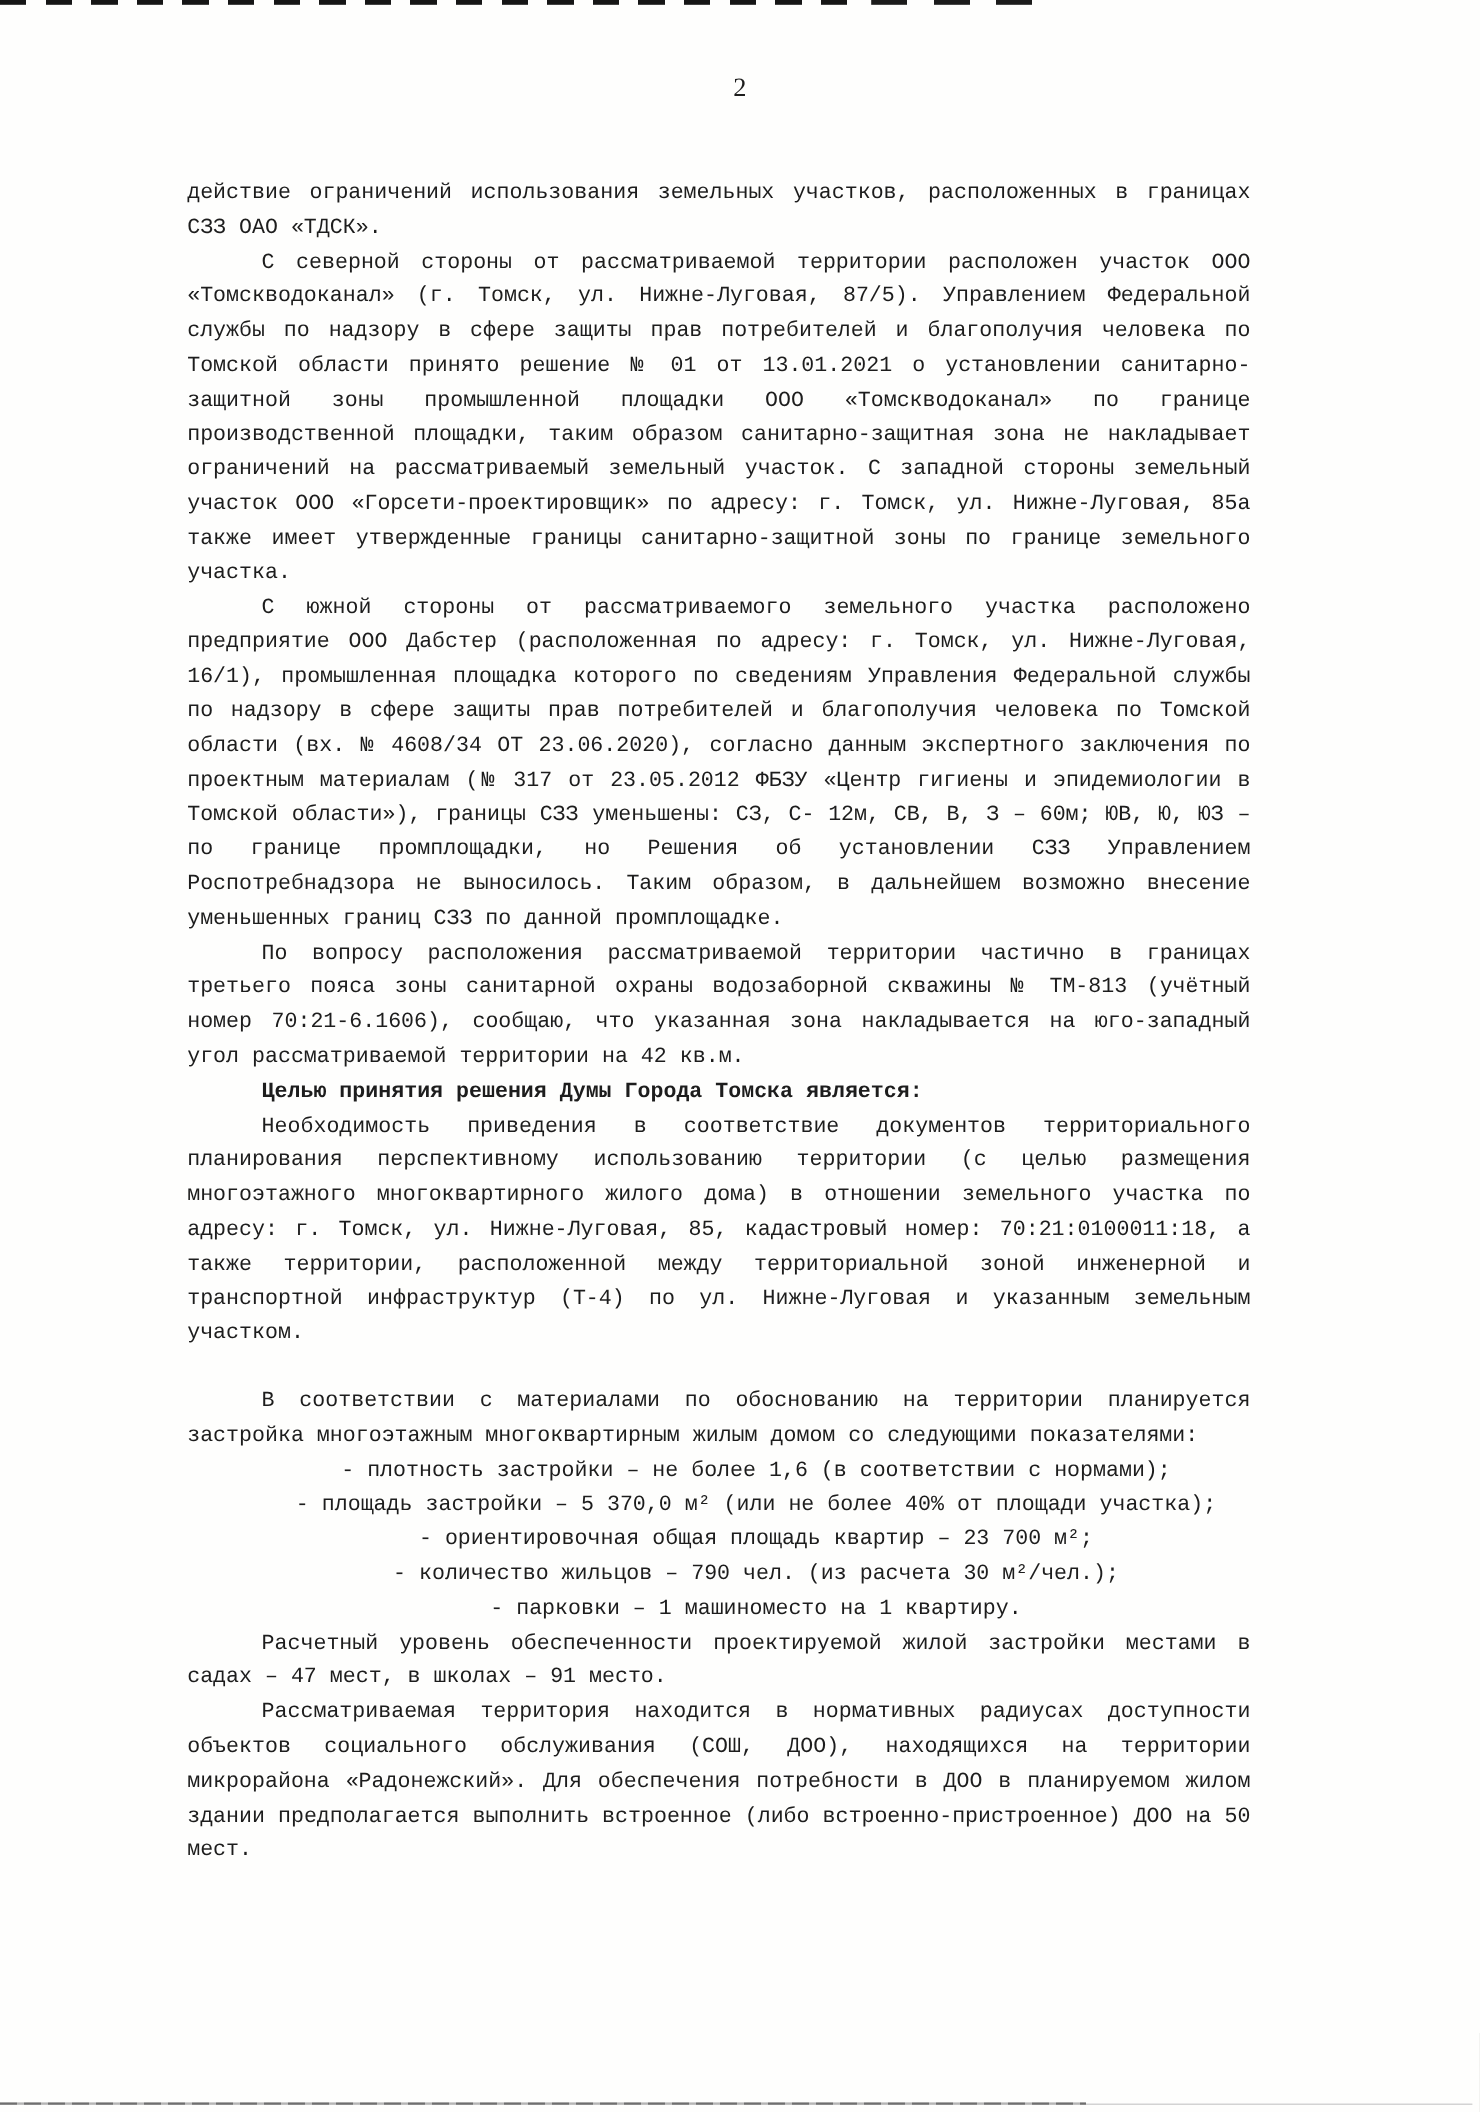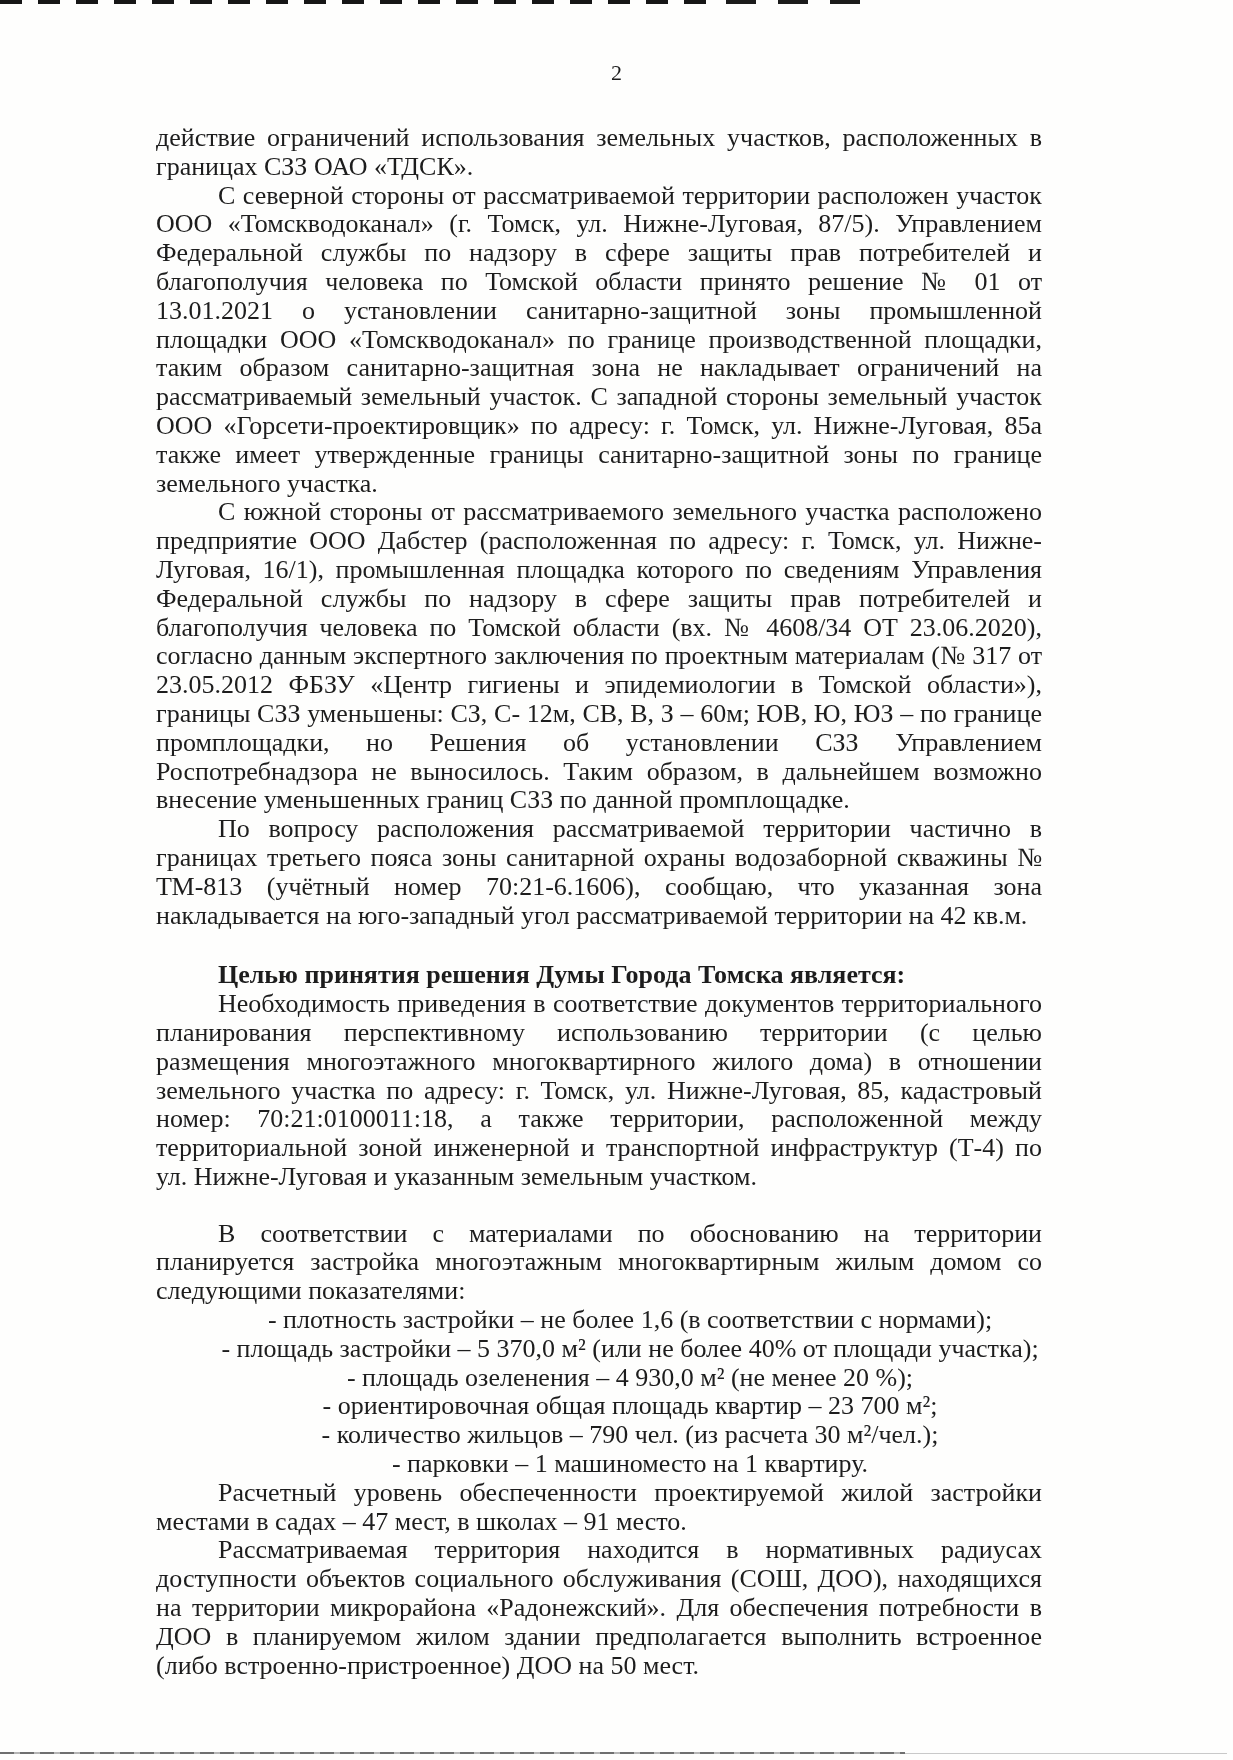--- a/index.html
+++ b/index.html
@@ -17,29 +17,30 @@
     position: absolute;
     top: 60px;
     left: 0;
     width: 100%;
     text-align: center;
     font-size: 22px;
   }
   .content {
     position: absolute;
     left: 156px;
-    top: 124px;
+    top: 147px;
     width: 886px;
-    font-size: 26px;
+    font-size: 18px;
     line-height: 28.8px;
     text-align: justify;
+    font-family: Liberation Mono, monospace;
   }
   .content p { margin: 0; text-indent: 62px; hyphens: none; }
   p.noindent { text-indent: 0; }
-  p.heading { font-weight: bold; text-align: left; margin-top: 31px; }
+  p.heading { font-weight: bold; text-align: left; }
   p.gap-top { margin-top: 28px; }
   p.bullet { text-align: center; }
   
   .scan-top-a {
     position: absolute; top: 0; left: 0; width: 710px; height: 4px;
     background: repeating-linear-gradient(90deg,
       #161616 0px, #161616 22px, rgba(0,0,0,0) 22px, rgba(0,0,0,0) 38px);
   }
   .scan-top-b {
     position: absolute; top: 0; left: 726px; width: 150px; height: 4px;
@@ -72,21 +73,20 @@
     <p>С южной стороны от рассматриваемого земельного участка расположено предприятие ООО Дабстер (расположенная по адресу: г. Томск, ул. Нижне-Луговая, 16/1), промышленная площадка которого по сведениям Управления Федеральной службы по надзору в сфере защиты прав потребителей и благополучия человека по Томской области (вх. № 4608/34 ОТ 23.06.2020), согласно данным экспертного заключения по проектным материалам (№ 317 от 23.05.2012 ФБЗУ «Центр гигиены и эпидемиологии в Томской области»), границы СЗЗ уменьшены: СЗ, С- 12м, СВ, В, З – 60м; ЮВ, Ю, ЮЗ – по границе промплощадки, но Решения об установлении СЗЗ Управлением Роспотребнадзора не выносилось. Таким образом, в дальнейшем возможно внесение уменьшенных границ СЗЗ по данной промплощадке.</p>
     <p>По вопросу расположения рассматриваемой территории частично в границах третьего пояса зоны санитарной охраны водозаборной скважины № ТМ-813 (учётный номер 70:21-6.1606), сообщаю, что указанная зона накладывается на юго-западный угол рассматриваемой территории на 42 кв.м.</p>
 
     <p class="heading">Целью принятия решения Думы Города Томска является:</p>
     <p>Необходимость приведения в соответствие документов территориального планирования перспективному использованию территории (с целью размещения многоэтажного многоквартирного жилого дома) в отношении земельного участка по адресу: г. Томск, ул. Нижне-Луговая, 85, кадастровый номер: 70:21:0100011:18, а также территории, расположенной между территориальной зоной инженерной и транспортной инфраструктур (Т-4) по ул. Нижне-Луговая и указанным земельным участком.</p>
 
     <p class="gap-top">В соответствии с материалами по обоснованию на территории планируется застройка многоэтажным многоквартирным жилым домом со следующими показателями:</p>
 
     <p class="bullet">- плотность застройки – не более 1,6 (в соответствии с нормами);</p>
     <p class="bullet">- площадь застройки – 5 370,0 м² (или не более 40% от площади участка);</p>
-    <p class="bullet">- площадь озеленения – 4 930,0 м² (не менее 20 %);</p>
     <p class="bullet">- ориентировочная общая площадь квартир – 23 700 м²;</p>
     <p class="bullet">- количество жильцов – 790 чел. (из расчета 30 м²/чел.);</p>
     <p class="bullet">- парковки – 1 машиноместо на 1 квартиру.</p>
 
     <p>Расчетный уровень обеспеченности проектируемой жилой застройки местами в садах – 47 мест, в школах – 91 место.</p>
     <p>Рассматриваемая территория находится в нормативных радиусах доступности объектов социального обслуживания (СОШ, ДОО), находящихся на территории микрорайона «Радонежский». Для обеспечения потребности в ДОО в планируемом жилом здании предполагается выполнить встроенное (либо встроенно-пристроенное) ДОО на 50 мест.</p>
   </main>
 
   <div class="scan-bottom-a"></div>
   <div class="scan-bottom-b"></div>

